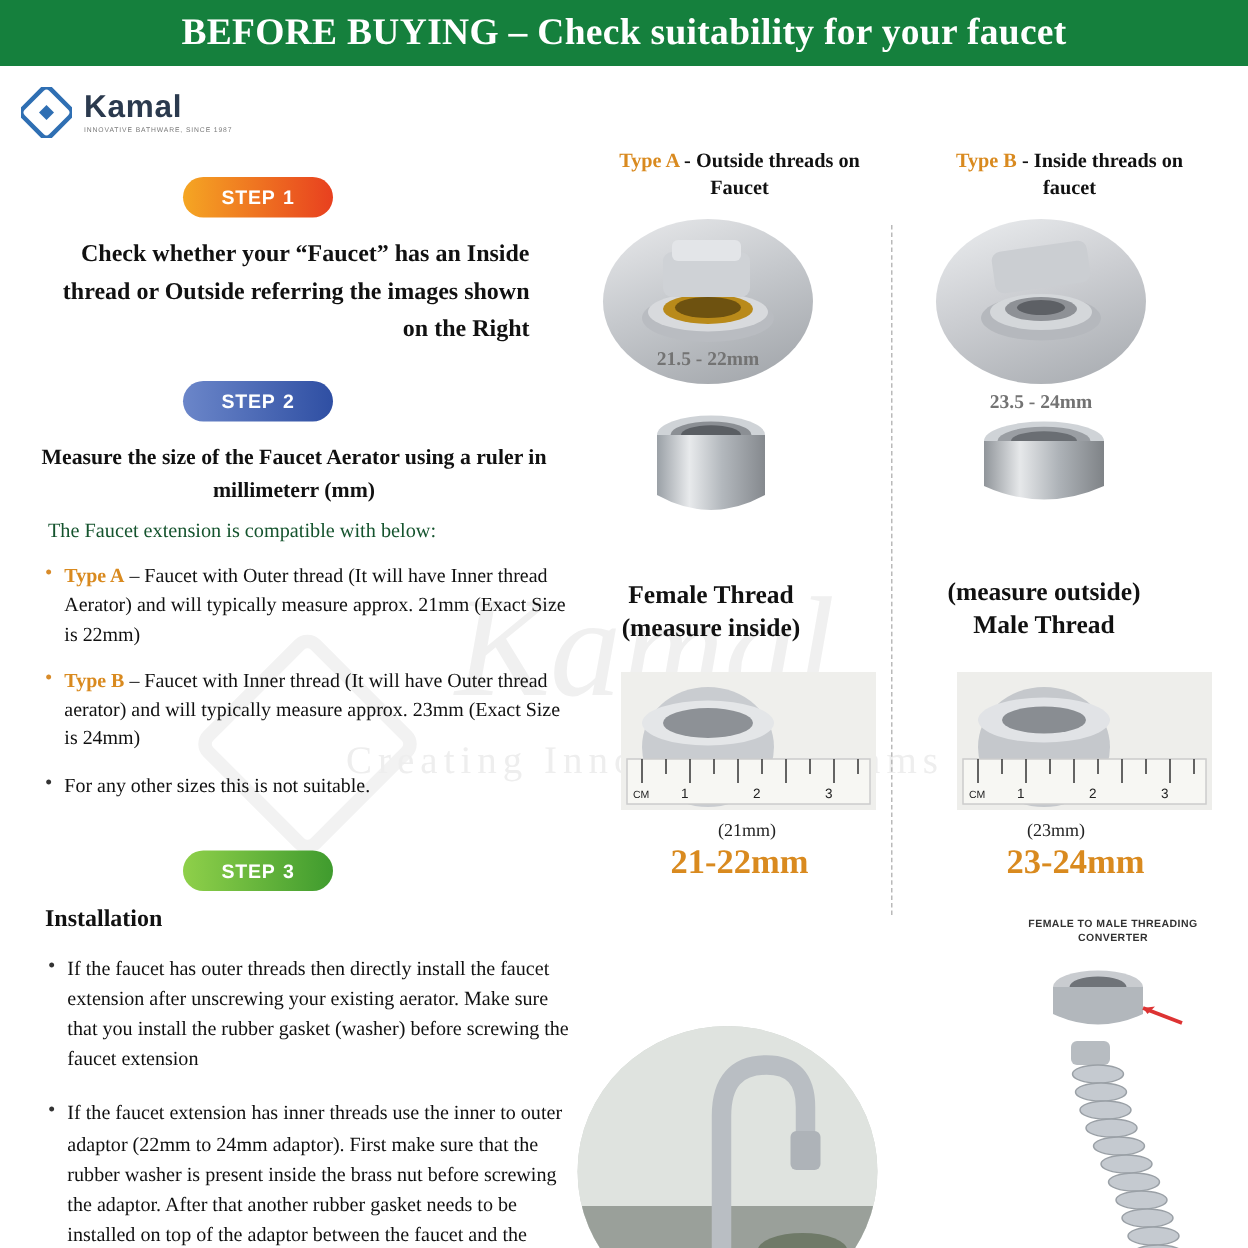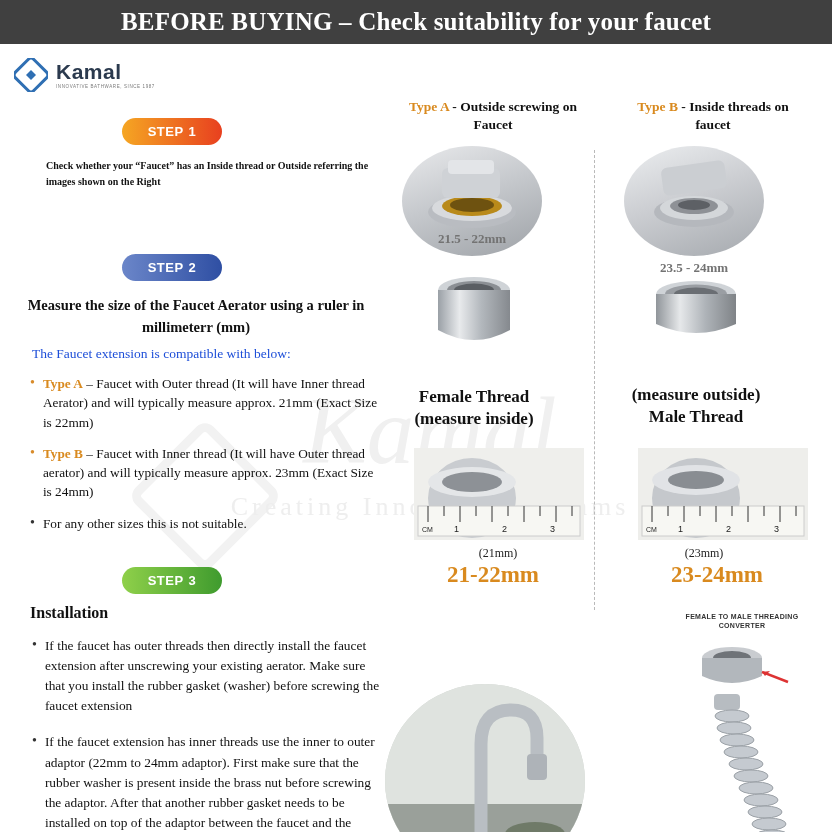--- a/index.html
+++ b/index.html
@@ -8,21 +8,21 @@
     width: 832px; height: 832px;
     font-family: "Liberation Serif", serif;
     background: #ffffff;
     position: relative;
     overflow: hidden;
   }
 
   
   .header {
     height: 46px;
-    background: #404040;
+    background: #15803d;
     color: #ffffff;
     display: flex;
     align-items: center;
     justify-content: center;
     border-bottom: 2px solid #ffffff;
   }
   .header-title {
     font-family: "Liberation Serif", serif;
     font-size: 25px;
     font-weight: bold;
@@ -121,43 +121,43 @@
     align-items: center;
     justify-content: center;
   }
   .step1 { left: 122px; top: 72px; background: linear-gradient(90deg,#f5a623 0%, #e8401f 100%); }
   .step2 { left: 122px; top: 208px; background: linear-gradient(90deg,#6b86c9 0%, #2f4fa3 100%); }
   .step3 { left: 122px; top: 521px; background: linear-gradient(90deg,#8fd04a 0%, #3f9b2e 100%); }
   .step-pill .num { margin-left: 5px; color:#ffffff; }
 
   .step1-text {
     position: absolute;
-    left: 46px; top: 112px;
+    left: 23px; top: 112px;
     width: 330px;
-    text-align: left;
-    font-size: 10px;
+    text-align: right;
+    font-size: 16px;
     font-weight: bold;
     line-height: 1.55;
     color: #111;
   }
   .step2-text {
     position: absolute;
     left: 26px; top: 248px;
     width: 340px;
     text-align: center;
     font-size: 14.5px;
     font-weight: bold;
     line-height: 1.55;
     color: #111;
   }
   .compat-lead {
     position: absolute;
     left: 32px; top: 300px;
     font-size: 13.5px;
-    color: #1d4ed8;
+    color: #14532d;
   }
   .bullets {
     position: absolute;
     left: 30px; top: 328px;
     width: 350px;
   }
   .bullet {
     display: flex;
     gap: 8px;
     margin-bottom: 12px;
@@ -350,21 +350,21 @@
       <div class="bullet">
         <span class="dot plain">•</span>
         <div>If the faucet extension has inner threads use the inner to outer adaptor (22mm to 24mm adaptor). First make sure that the rubber washer is present inside the brass nut before screwing the adaptor. After that another rubber gasket needs to be installed on top of the adaptor between the faucet and the faucet extension</div>
       </div>
     </div>
   </div>
 
   <div class="right">
 
     <div class="col-head head-left" style="left:6px; top:52px;">
-      <span class="t">Type A</span><span> - Outside screwing on Faucet</span>
+      <span class="t">Type A</span><span> - Outside threads on Faucet</span>
     </div>
     <div class="col-head head-right" style="left:226px; top:52px;">
       <span class="t">Type B</span><span> - Inside threads on faucet</span>
     </div>
 
     <div class="photo circ" style="left:10px; top:100px; width:140px; height:110px; background:linear-gradient(160deg,#e9eaec 0%,#c6c9cd 45%,#9ea2a7 100%);">
       <svg width="140" height="110" viewBox="0 0 140 110">
         <ellipse cx="70" cy="66" rx="44" ry="16" fill="#b9bcc1"></ellipse>
         <ellipse cx="70" cy="62" rx="40" ry="13" fill="#d8dadd"></ellipse>
         <ellipse cx="70" cy="60" rx="30" ry="10" fill="#b98a1a"></ellipse>

